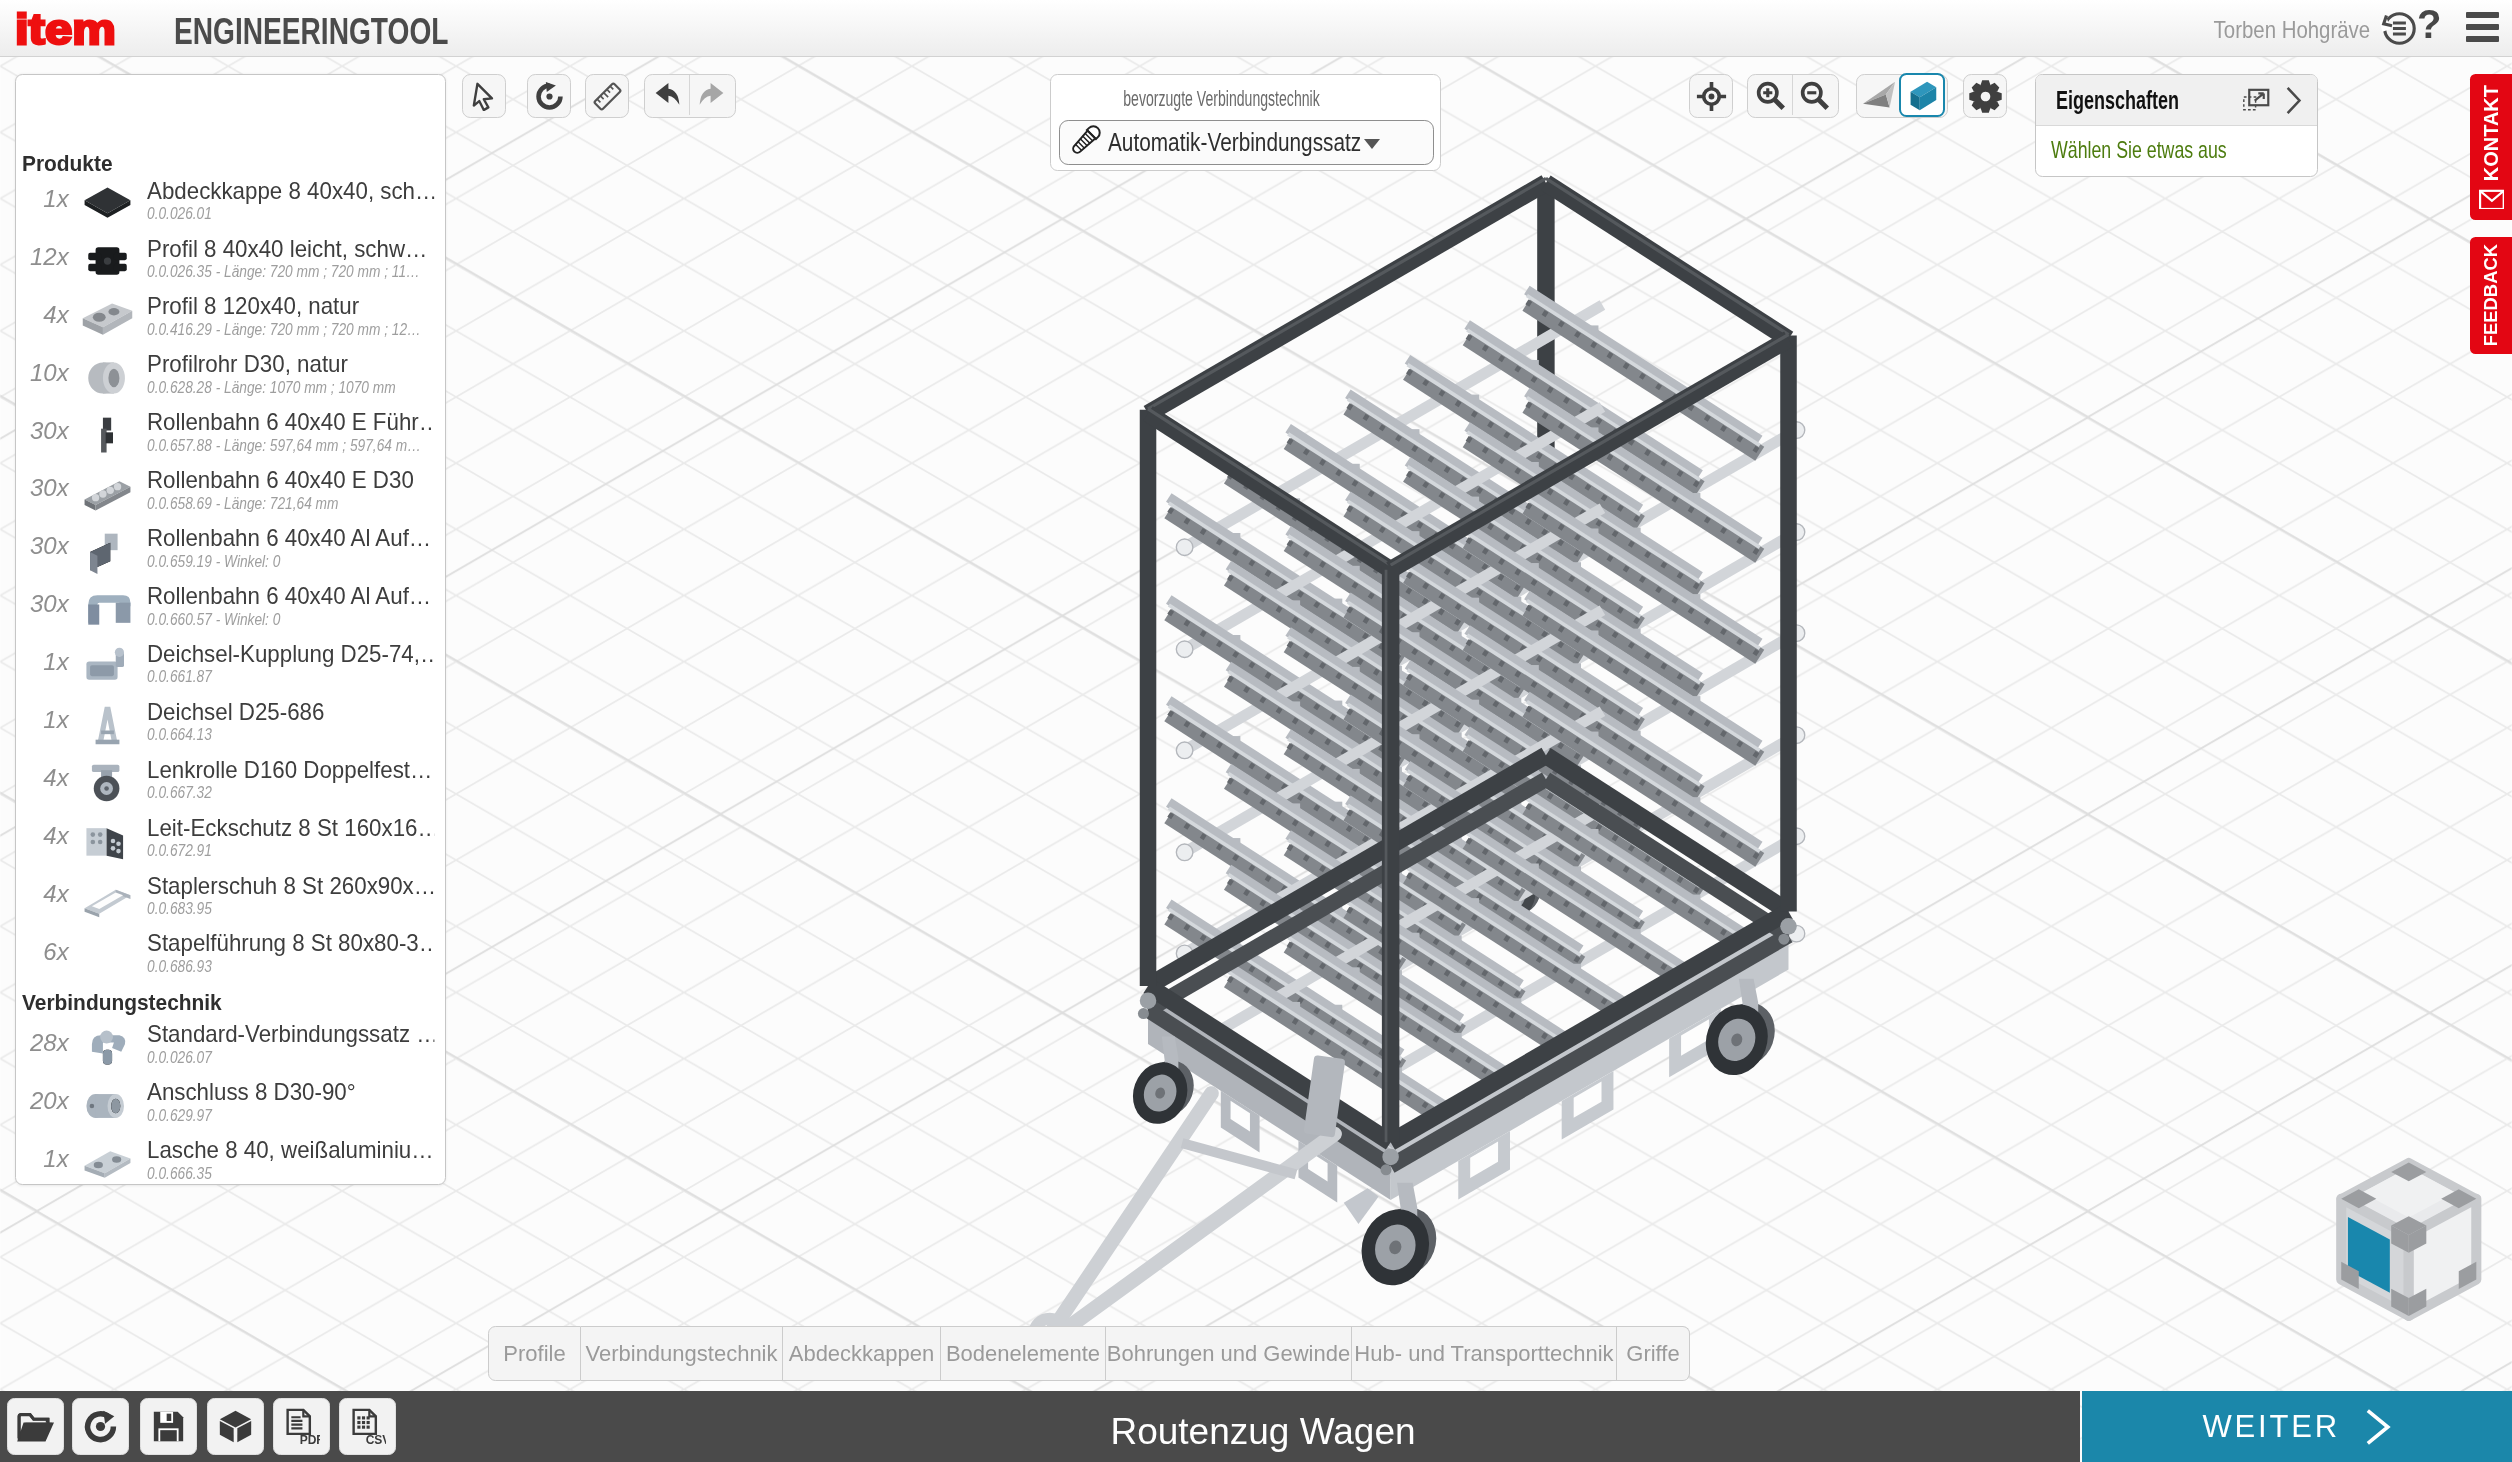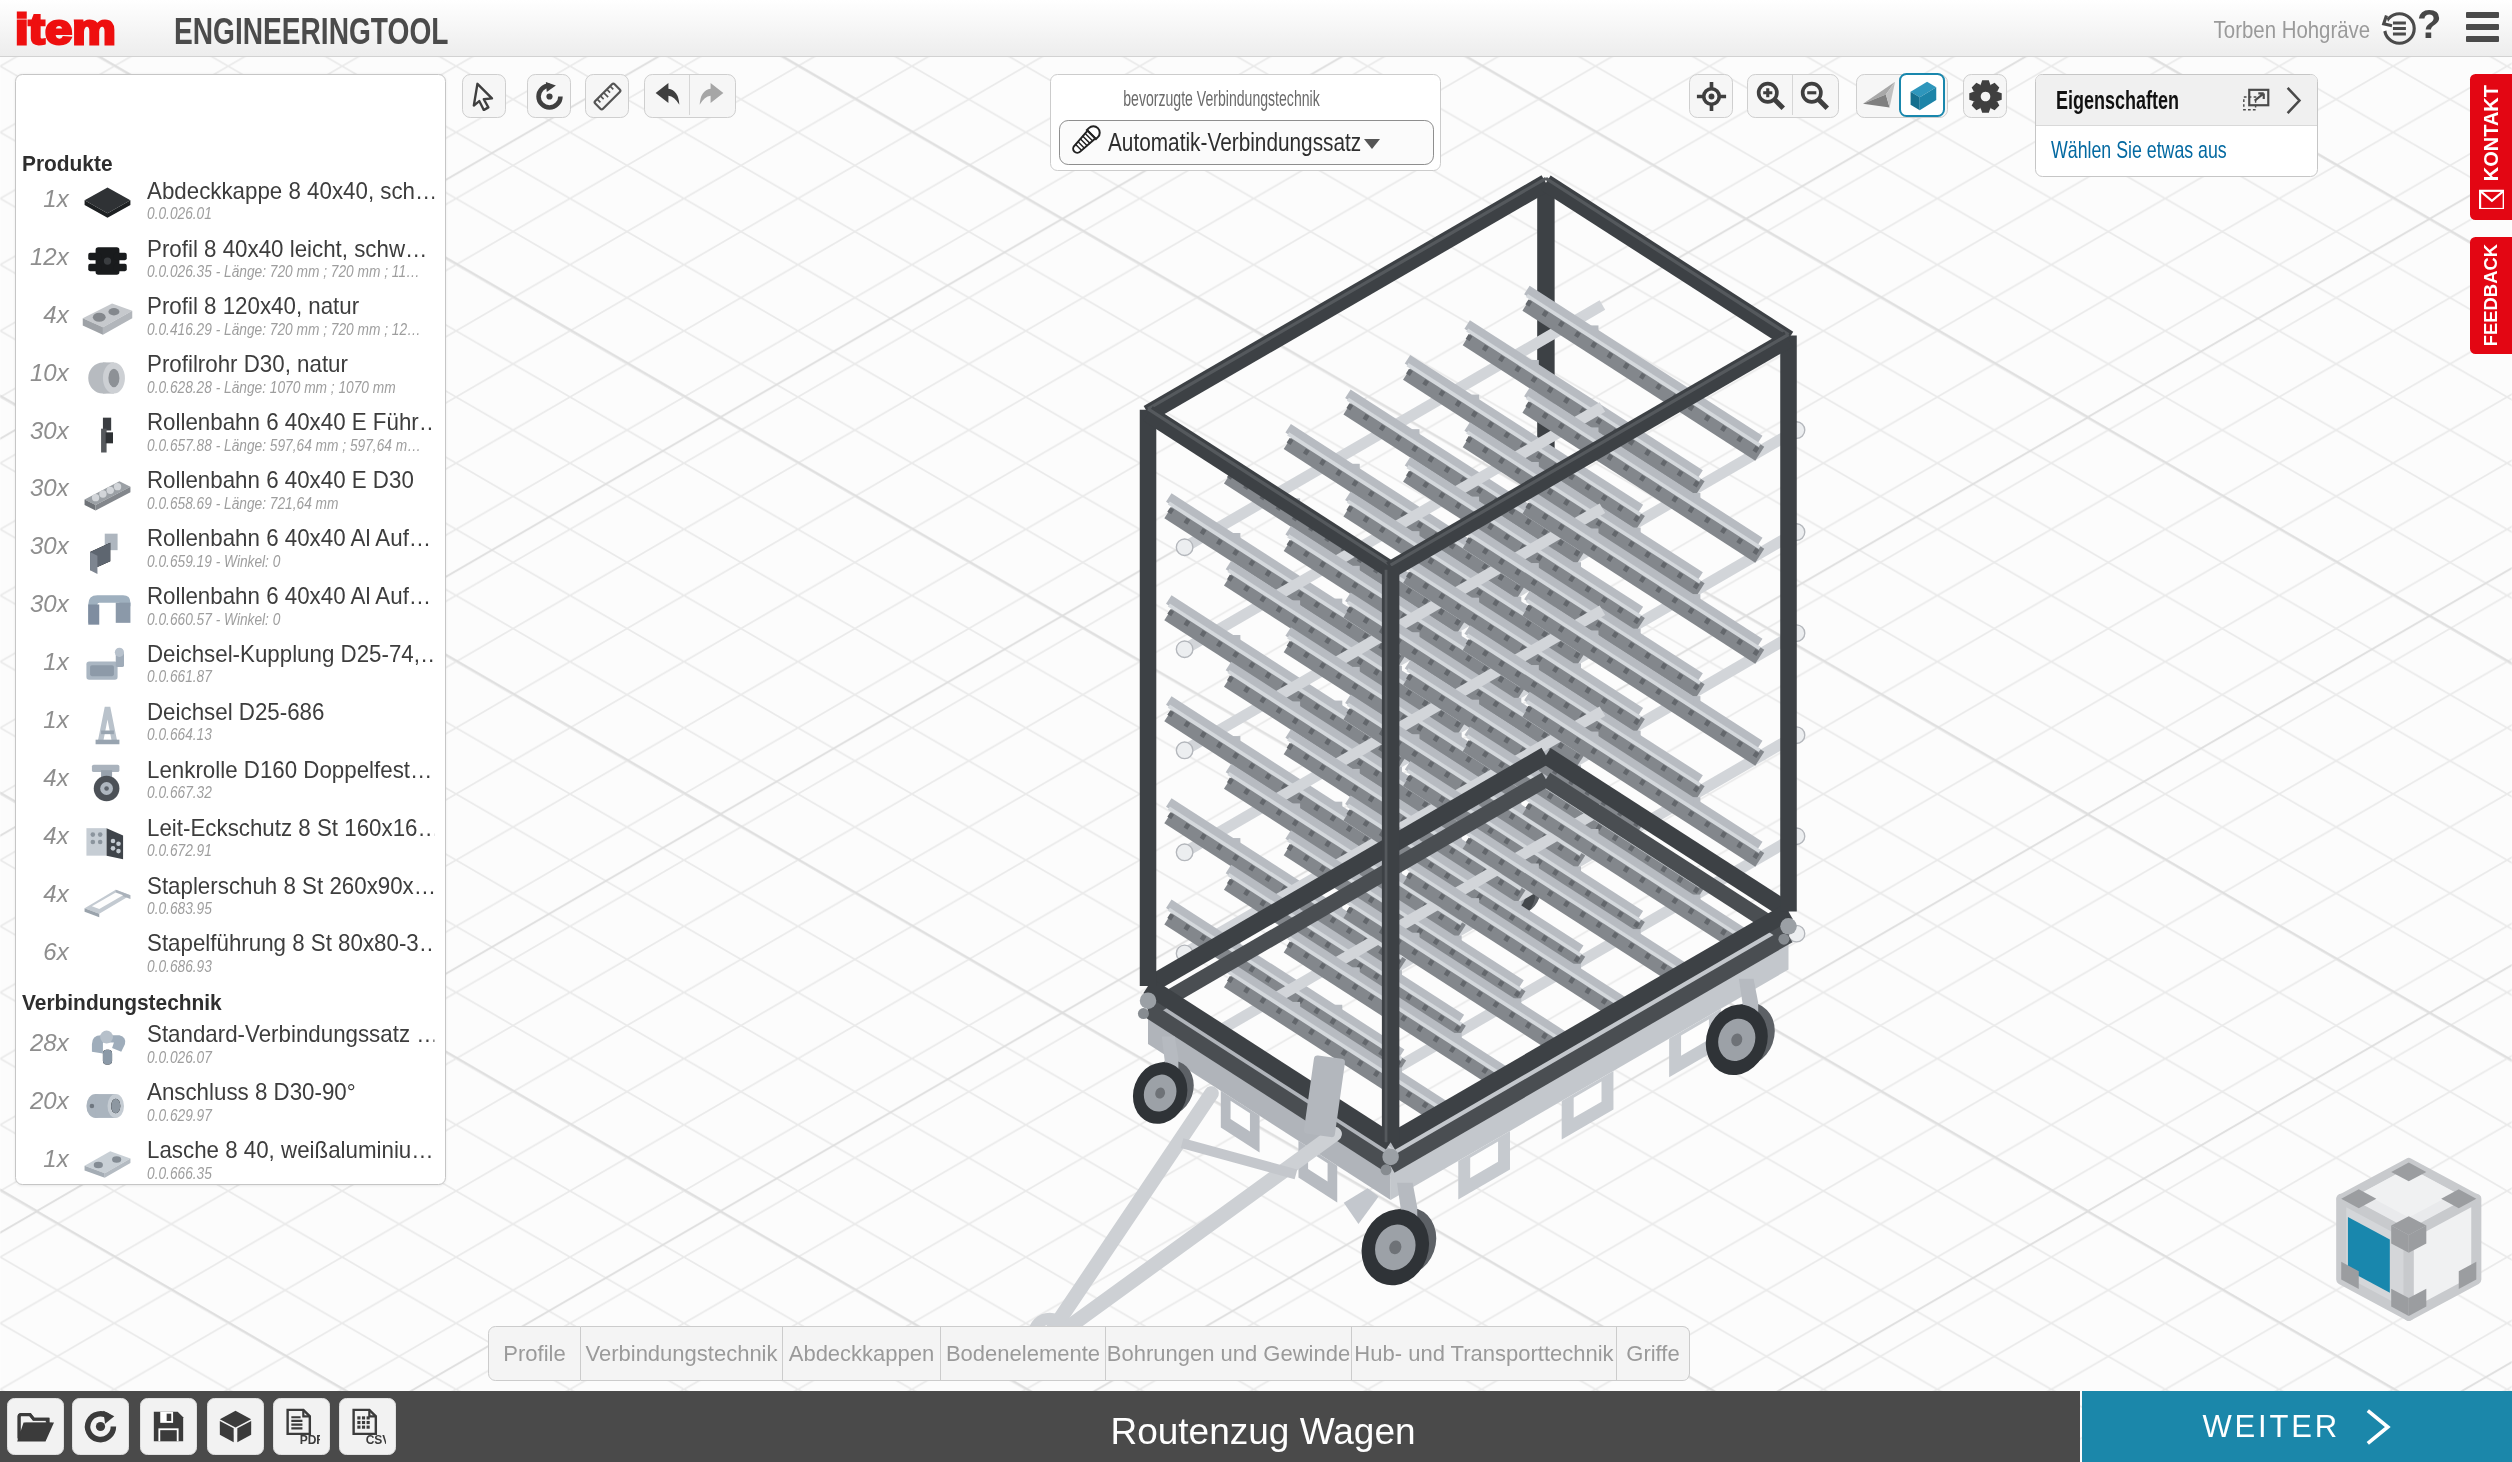--- a/index.html
+++ b/index.html
@@ -36,21 +36,21 @@
 #ddp{position:absolute;left:1050px;top:74px;width:391px;height:97px;background:#fff;border:1.8px solid #ccc;border-radius:7.4px;z-index:20}
 #ddp .lbl{position:absolute;left:0;top:11px;width:100%;text-align:center;font-size:22px;color:#6a6a6a;transform:translateX(-24px) scaleX(0.64)}
 #ddsel{position:absolute;left:8.3px;top:45px;width:375px;height:45px;background:#fbfbfb;border:1.8px solid #8e8e8e;border-radius:9.2px;white-space:nowrap}
 #ddsel .txt{position:absolute;left:48px;top:6.4px;font-size:26px;color:#2e2e2e;transform:scaleX(0.80);transform-origin:left;white-space:nowrap}
 #ddsel .tri{position:absolute;right:53px;top:17.5px;width:0;height:0;border-left:8.3px solid transparent;border-right:8.3px solid transparent;border-top:10px solid #555}
 #ddsel .sic{position:absolute;left:4.6px;top:0px}
 
 #eig{position:absolute;left:2035px;top:74px;width:283px;height:103px;background:#fff;border:1.8px solid #c6c6c6;border-radius:7.4px;z-index:20}
 #eig .hd{height:51px;background:#f0f0f0;border-bottom:1.8px solid #d9d9d9;border-radius:5.5px 5.5px 0 0;display:flex;align-items:center}
 #eig .hd b{font-size:25px;color:#111;margin-left:20px;flex:1;transform:scaleX(0.72);transform-origin:left}
-#eig .bd{height:47px;display:flex;align-items:center;font-size:24px;color:#0369a1;padding-left:14.7px}
+#eig .bd{height:47px;display:flex;align-items:center;font-size:24px;color:#4d7c0f;padding-left:14.7px}
 #eig .bd span{transform:scaleX(0.74);transform-origin:left;white-space:nowrap}
 
 .redtab{position:absolute;left:2470px;width:42px;background:#e30613;color:#fff;z-index:25;border-radius:5.5px 0 0 5.5px;display:flex;flex-direction:column;align-items:center;justify-content:center;overflow:hidden}
 .redtab .vt{writing-mode:vertical-rl;transform:rotate(180deg);font-size:20px;font-weight:bold;letter-spacing:0px}
 
 #btabs{position:absolute;left:488px;top:1326px;height:55px;display:flex;z-index:20}
 .btab{height:55px;background:#f4f4f4;border:1.8px solid #ccc;border-left:none;display:flex;align-items:center;justify-content:center;font-size:22px;color:#9a9a9a;white-space:nowrap;overflow:hidden}
 .btab:first-child{border-left:1.8px solid #ccc;border-radius:7.4px 0 0 7.4px}
 .btab:last-child{border-radius:0 7.4px 7.4px 0}
 

